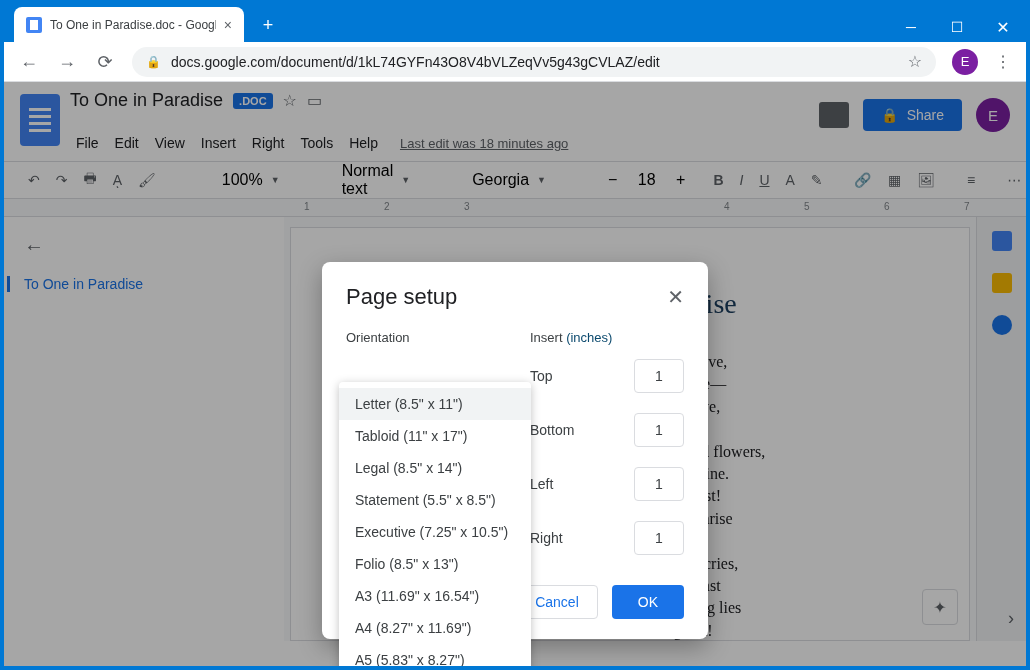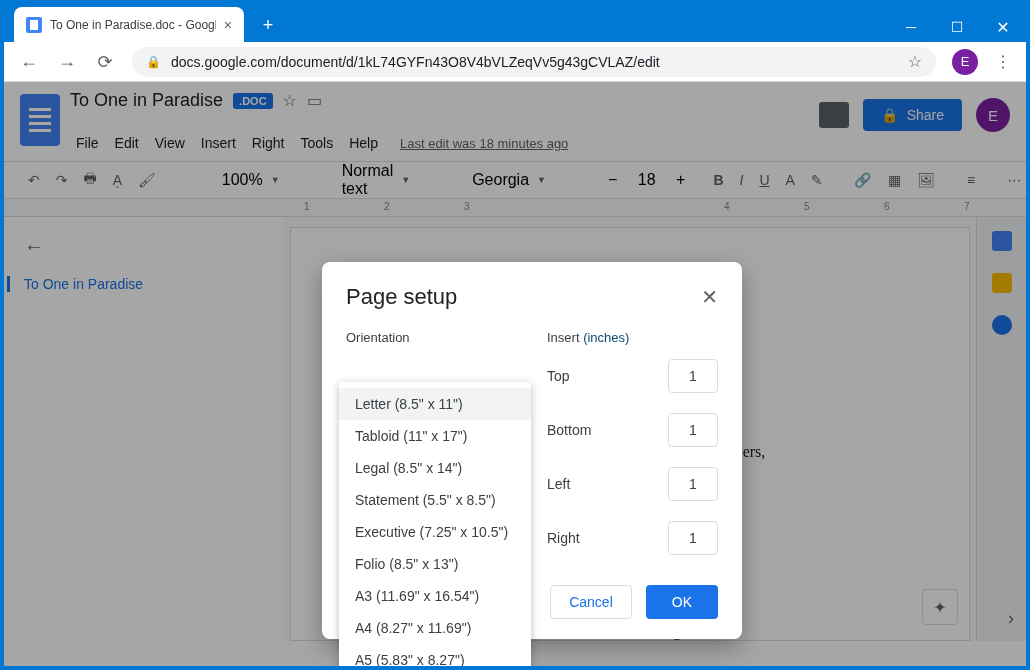--- a/index.html
+++ b/index.html
@@ -70,21 +70,21 @@
 .sp-cal { background: #4285f4; }
 .sp-keep { background: #fbbc04; }
 .sp-tasks { background: #1a73e8; border-radius: 50%; }
 .sp-expand { position: absolute; bottom: 12px; right: 12px; color: #5f6368; font-size: 18px;}
 .explore-btn { position: absolute; bottom: 16px; right: 68px; width: 36px; height: 36px; background: #fff; border: 1px solid #dadce0; border-radius: 4px; display:flex; align-items:center; justify-content:center; color:#5f6368;}
 
 
 .scrim { position: absolute; inset: 0; background: rgba(0,0,0,0.35); }
 
 
-.dialog { position: absolute; top: 180px; left: 318px; width: 420px; background: #fff; border-radius: 8px; box-shadow: 0 8px 24px rgba(0,0,0,0.3); padding: 22px 24px 20px 24px; }
+.dialog { position: absolute; top: 180px; left: 318px; width: 386px; background: #fff; border-radius: 8px; box-shadow: 0 8px 24px rgba(0,0,0,0.3); padding: 22px 24px 20px 24px; }
 .dlg-title-row { display: flex; align-items: center; justify-content: space-between; margin-bottom: 20px;}
 .dlg-title { font-size: 22px; color: #202124; }
 .dlg-close { color: #5f6368; font-size: 20px; }
 .dlg-body { display: flex; gap: 30px; }
 .dlg-col { flex: 1; }
 .dlg-label { font-size: 13px; font-weight: 500; color: #3c4043; margin-bottom: 14px; }
 .dlg-label .hint { font-weight: normal; color: #0c4a6e; }
 .radio-row { display: flex; gap: 26px; margin-bottom: 18px; }
 .radio { display: flex; align-items: center; gap: 8px; font-size: 14px; color: #3c4043; }
 .radio-dot { width: 16px; height: 16px; border: 2px solid #5f6368; border-radius: 50%; display: flex; align-items: center; justify-content: center; }

